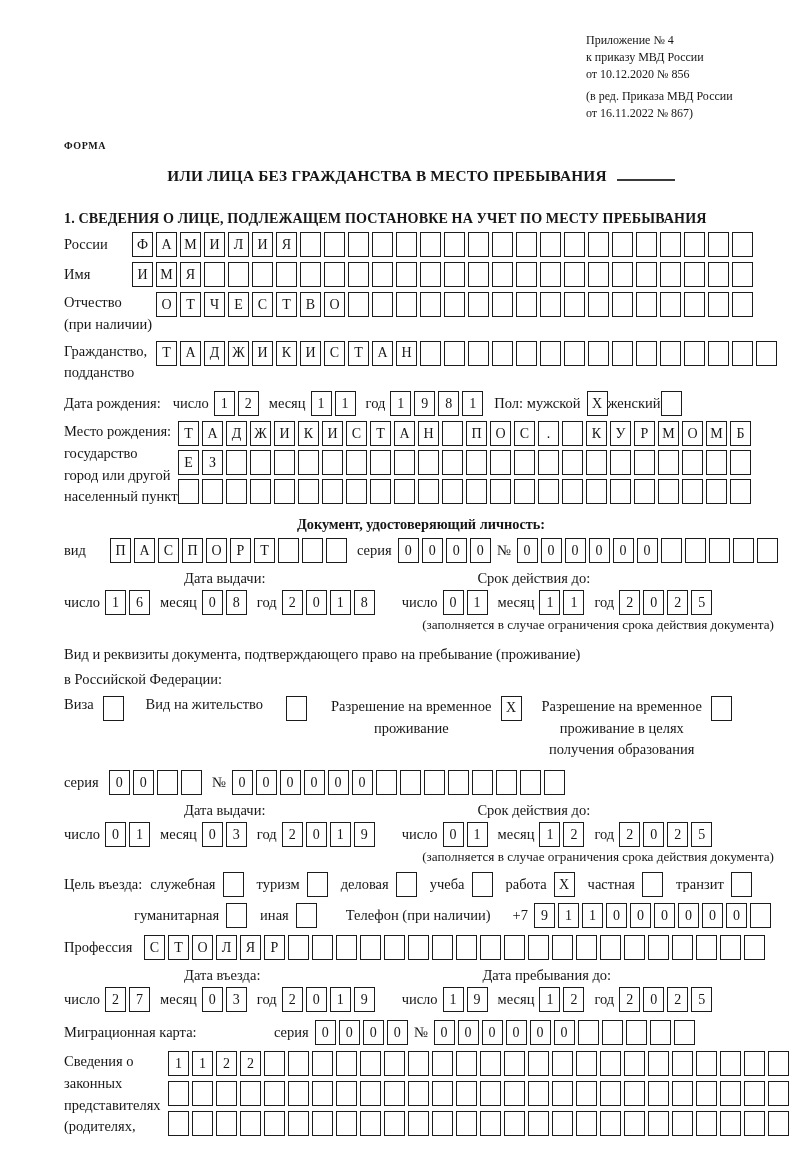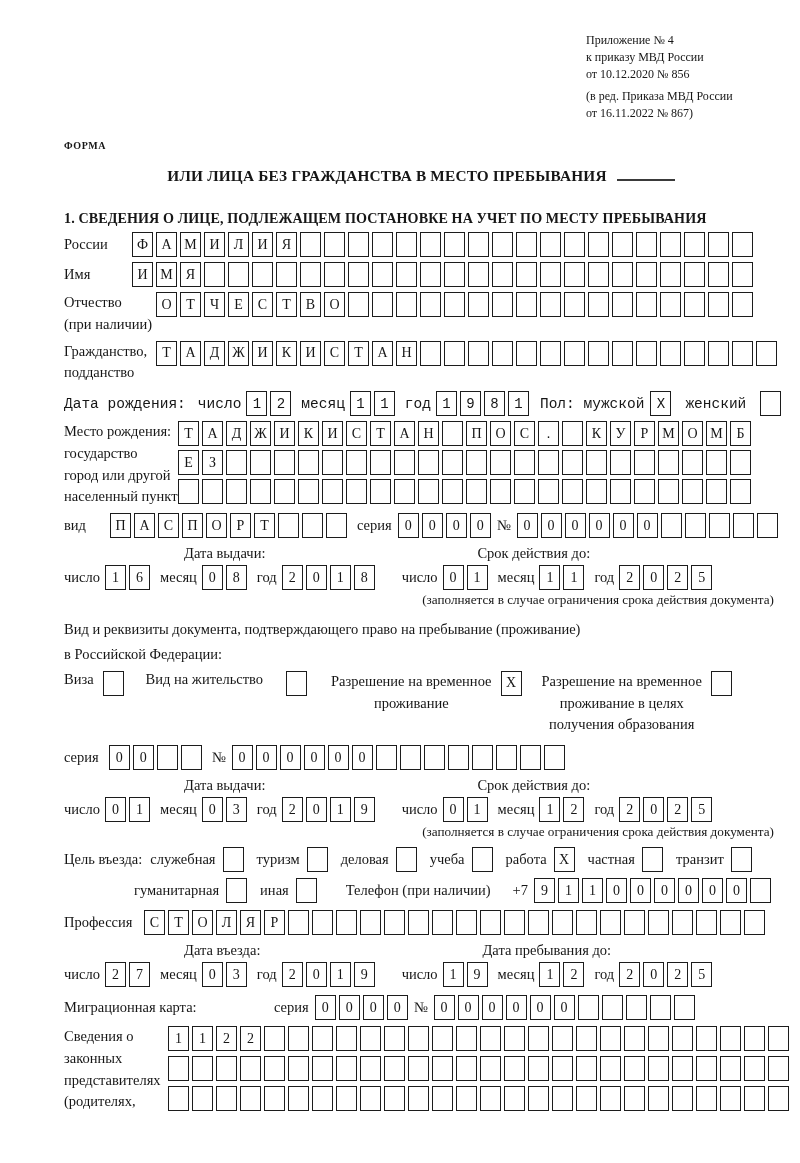--- a/index.html
+++ b/index.html
@@ -28,21 +28,21 @@
     border:1.6px solid #1c1c1c;
     display:inline-flex; align-items:center; justify-content:center;
     font-size:14px; background:#fff;
   }
 
   .row { display:flex; align-items:center; margin-top:5px; }
   .row-top { align-items:flex-start; }
   .lbl { flex:none; }
   .lw68 { width:68px; flex:none; }
   .lw92 { width:92px; flex:none; line-height:1.5; }
-  .ml6 { margin-left:6px; } .ml10 { margin-left:10px; } .ml14 { margin-left:14px; }
+  .ml6 { margin-left:6px; } .ml10 { margin-left:10px; } .ml14 { }
 
   .dg { display:inline-flex; align-items:center; gap:5px; flex:none; }
   .dg .boxes { margin-right:5px; }
   .dg2 { margin-left:22px; }
   .date-heads { display:flex; margin-top:7px; }
   .date-heads .h1 { margin-left:120px; }
   .date-heads .h2 { margin-left:212px; }
   .note-right { text-align:right; font-size:13.2px; margin-top:2px; padding-right:4px; }
 
   .mp-block { display:flex; align-items:flex-start; margin-top:5px; }
@@ -214,21 +214,21 @@
         <span class="cell"></span>
         <span class="cell"></span>
         <span class="cell"></span>
         <span class="cell"></span>
         <span class="cell"></span>
         <span class="cell"></span>
         <span class="cell"></span>
       </span>
   </div>
 
-  <div class="row" style="margin-top:7px;font-family:Liberation Mono, monospace;">
+  <div class="row" style="margin-top:7px;">
     <span class="lbl">Дата рождения:</span>
     <span class="dg" style="margin-left:12px;">
       <span>число</span>
       <span class="boxes">
           <span class="cell">1</span>
           <span class="cell">2</span>
         </span>
       <span>месяц</span>
       <span class="boxes">
           <span class="cell">1</span>
@@ -334,20 +334,21 @@
           <span class="cell"></span>
           <span class="cell"></span>
           <span class="cell"></span>
           <span class="cell"></span>
           <span class="cell"></span>
           <span class="cell"></span>
         </span>
     </span>
   </div>
 
+  <div class="doc-heading">Документ, удостоверяющий личность:</div>
 
   <div class="row">
     <span class="lbl" style="width:46px;">вид</span>
     <span class="boxes">
         <span class="cell">П</span>
         <span class="cell">А</span>
         <span class="cell">С</span>
         <span class="cell">П</span>
         <span class="cell">О</span>
         <span class="cell">Р</span>

